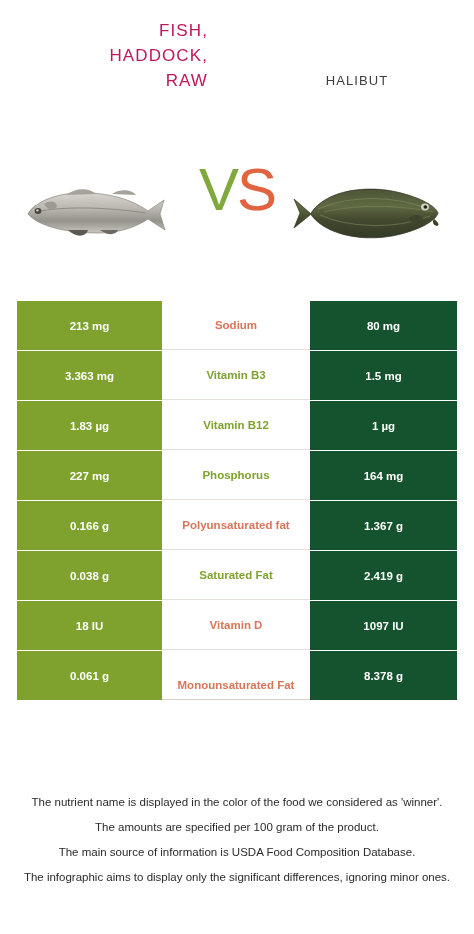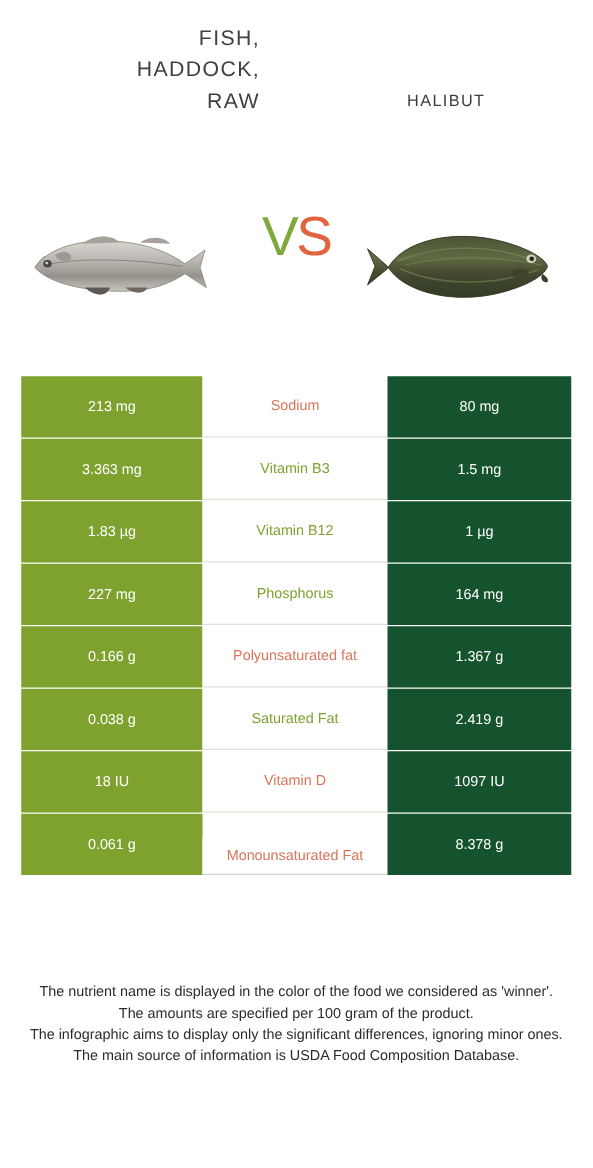--- a/index.html
+++ b/index.html
@@ -24,21 +24,21 @@
   .title-left {
     position: absolute;
     left: 18px;
     top: 18px;
     width: 190px;
     text-align: right;
     font-size: 17px;
     line-height: 25px;
     letter-spacing: 1.1px;
     font-weight: 400;
-    color: #404040;
+    color: #be185d;
     white-space: pre-line;
   }
   .title-right {
     position: absolute;
     left: 252px;
     top: 68px;
     width: 210px;
     text-align: center;
     font-size: 13px;
     line-height: 25px;
@@ -59,21 +59,21 @@
   }
   .fish svg { display: block; }
   .fish-left  { left: 22px; }
   .fish-right { left: 288px; }
 
   .vs-text {
     position: absolute;
     left: 0; right: 0;
     top: 26px;
     text-align: center;
-    font-size: 44px;
+    font-size: 60px;
     line-height: 68px;
     font-weight: 400;
     letter-spacing: -2px;
   }
   .vs-v { color: #7FA93C; }
   .vs-s { color: #E2633F; }
 
   
   .table {
     position: absolute;
@@ -88,21 +88,21 @@
     margin-bottom: 1px;
   }
   .row:last-child { margin-bottom: 0; }
 
   .cell {
     display: flex;
     align-items: center;
     justify-content: center;
     text-align: center;
     font-size: 11.5px;
-    font-weight: normal;
+    font-weight: bold;
     box-sizing: border-box;
     padding: 4px 4px;
     line-height: 14px;
   }
   .cell-left {
     width: 145px;
     background: #7FA22E;
     color: #ffffff;
   }
   .cell-mid {
@@ -123,21 +123,21 @@
   .footer {
     position: absolute;
     left: 12px;
     top: 786px;
     width: 450px;
     text-align: center;
     font-size: 11.5px;
     line-height: 17px;
     color: #2b2b2b;
   }
-  .footer p { margin: 0; }
+  .footer p { margin: 8px; }
 </style>
 </head>
 <body>
 
 <div class="titles">
   <div class="title-left">FISH,
 HADDOCK,
 RAW</div>
   <div class="title-right">HALIBUT</div>
 </div>
@@ -246,15 +246,15 @@
     <div class="cell cell-left">0.061 g</div>
     <div class="cell cell-mid nutrient-red">Monounsaturated Fat</div>
     <div class="cell cell-right">8.378 g</div>
   </div>
 
 </div>
 
 <div class="footer">
   <p>The nutrient name is displayed in the color of the food we considered as 'winner'.</p>
   <p>The amounts are specified per 100 gram of the product.</p>
+  <p>The main source of information is USDA Food Composition Database.</p>
   <p>The infographic aims to display only the significant differences, ignoring minor ones.</p>
-  <p>The main source of information is USDA Food Composition Database.</p>
 </div>
 
 </body></html>

